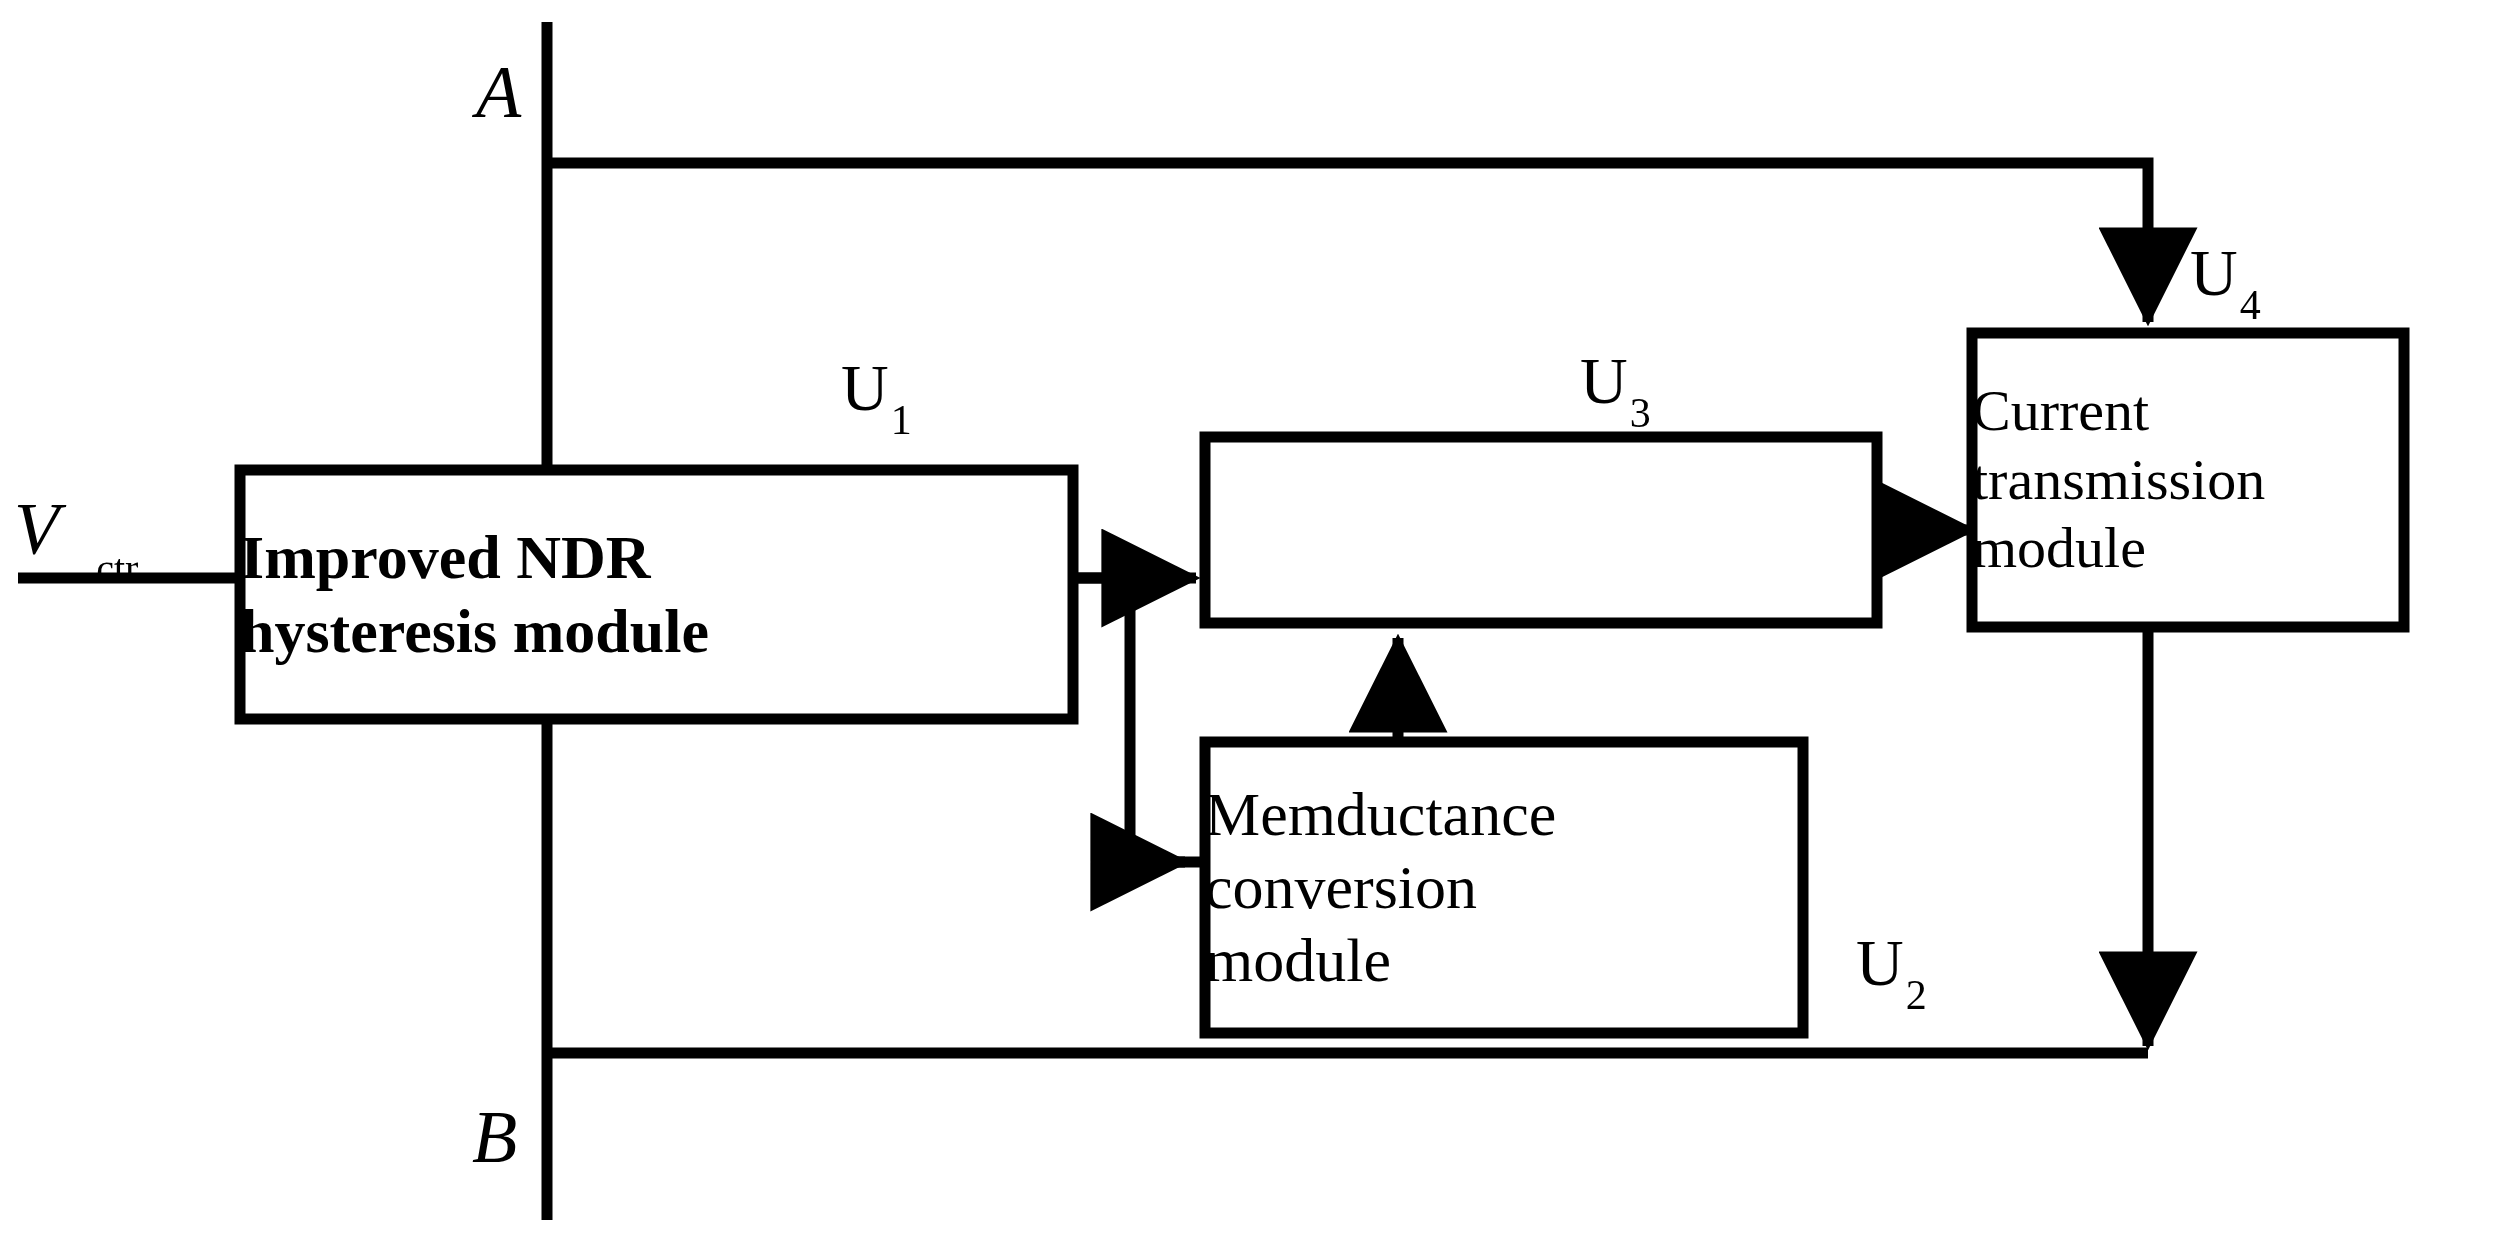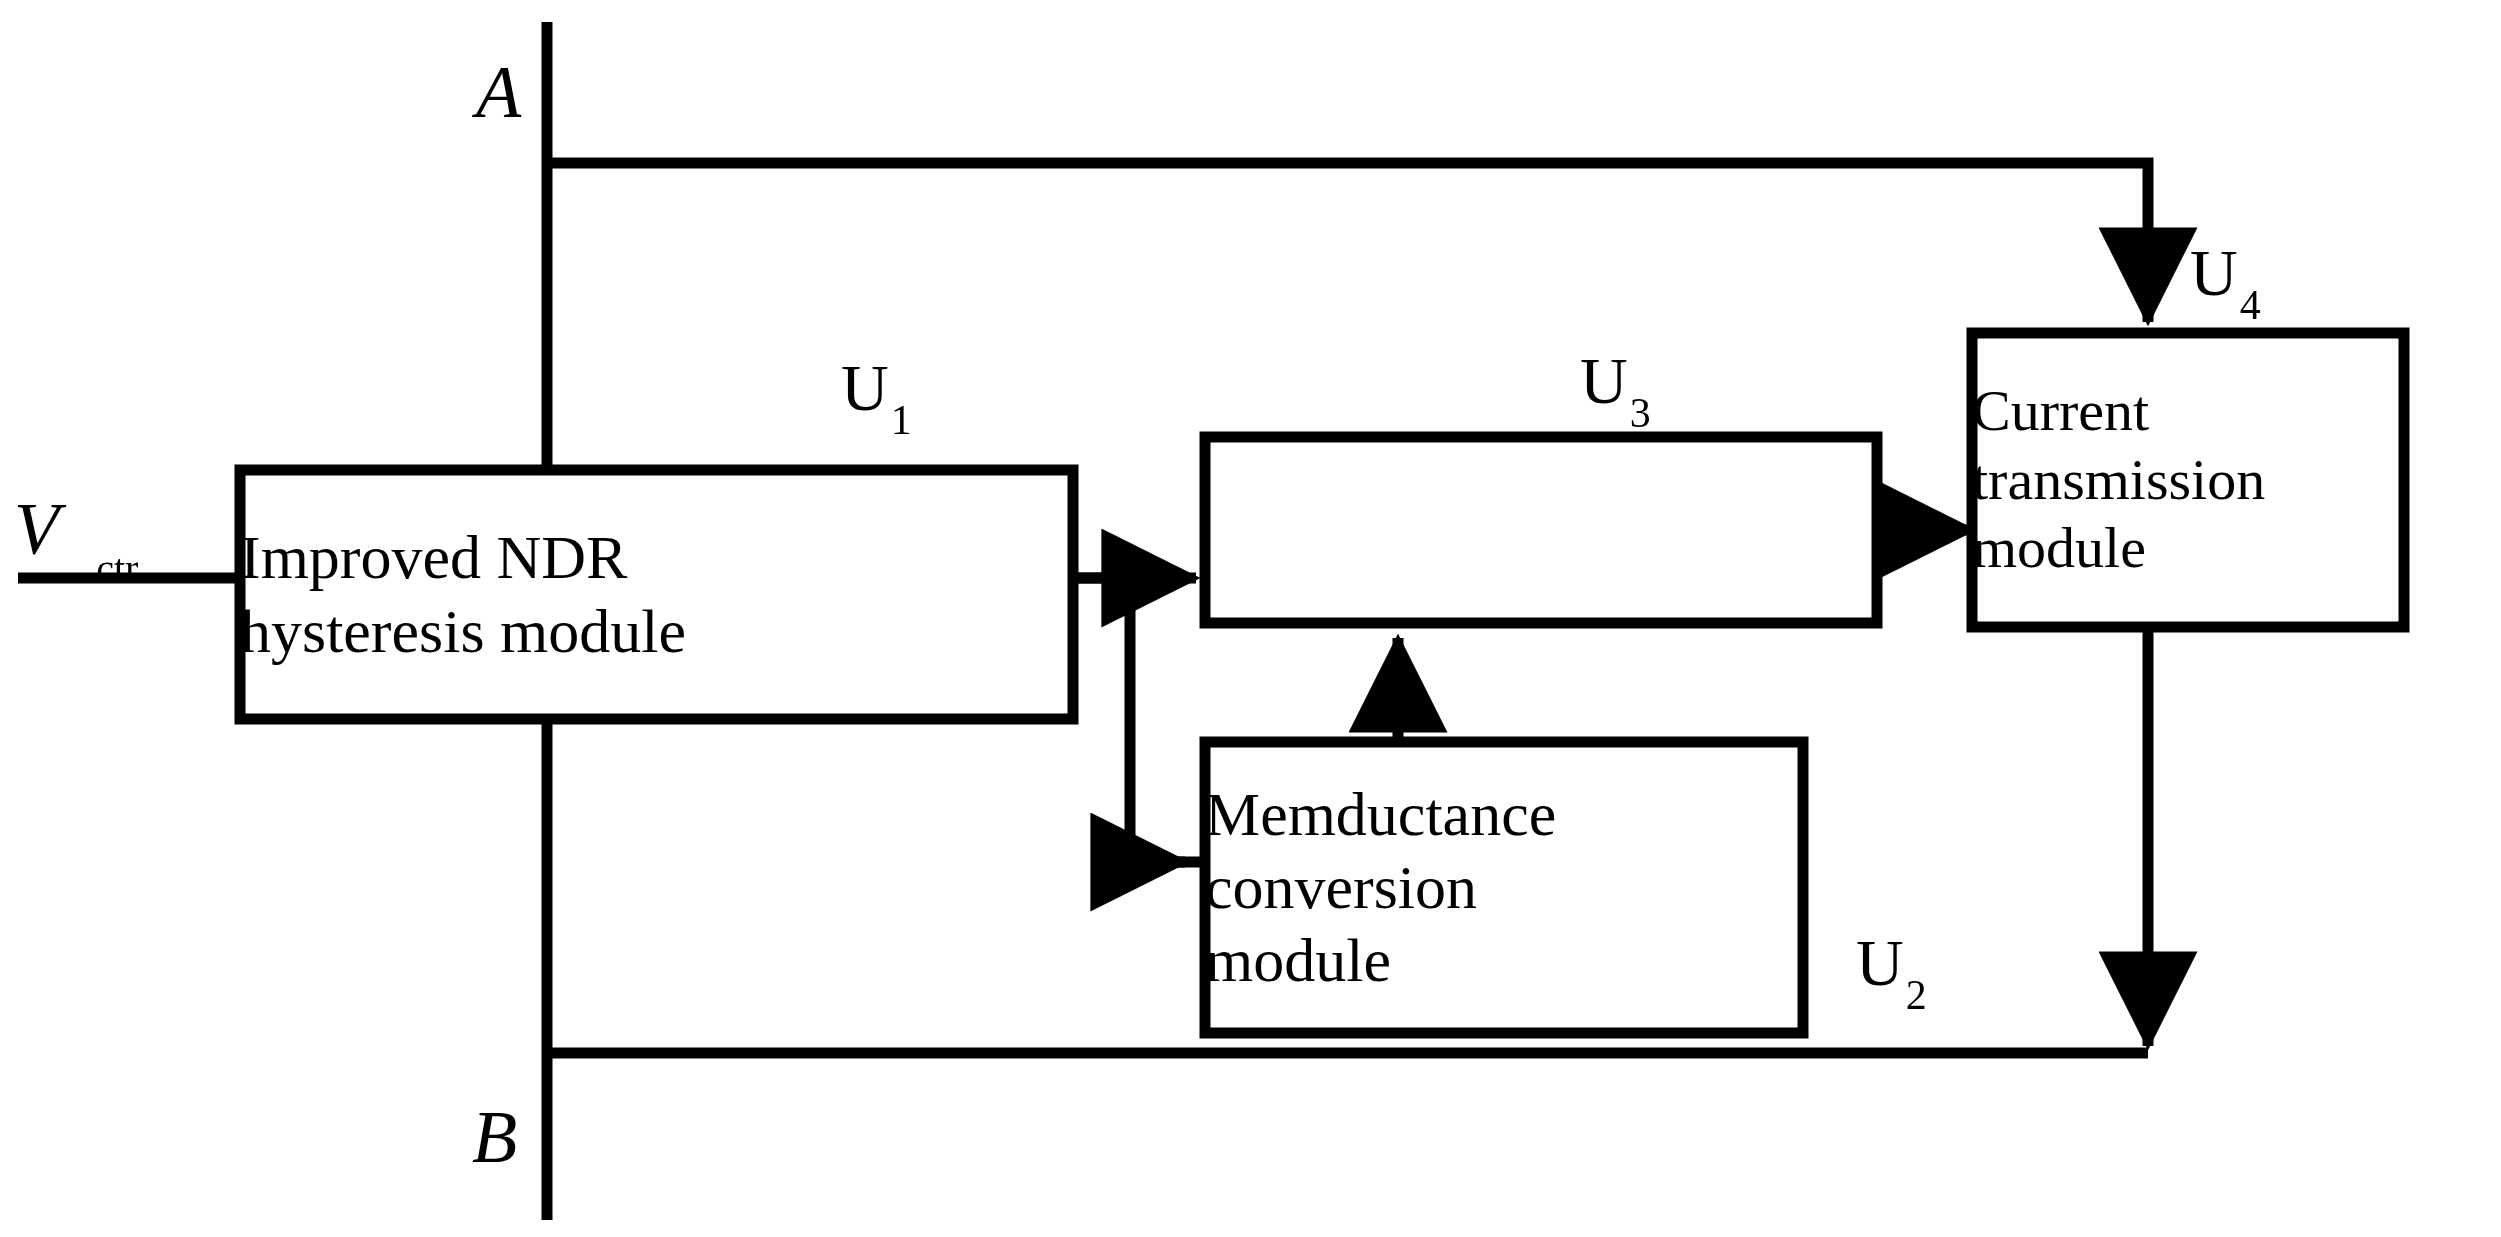--- a/index.html
+++ b/index.html
@@ -145,21 +145,21 @@
   </div>
 
   <div class="lbl desig" style="left:2190px; top:240px;">
     <span>U</span><span class="sub">4</span>
   </div>
 
   <div class="lbl desig" style="left:1856px; top:930px;">
     <span>U</span><span class="sub">2</span>
   </div>
 
-  <div class="node-text" style="left:240px; top:470px; width:833px; height:249px;">
+  <div class="node-text" style="left:240px; top:470px; width:833px; height:249px;font-weight:bold;">
     <span>Improved NDR</span>
     <span>hysteresis module</span>
   </div>
 
 
   <div class="node-text" style="left:1205px; top:742px; width:598px; height:291px;">
     <span>Memductance</span>
     <span>conversion</span>
     <span>module</span>
   </div>

